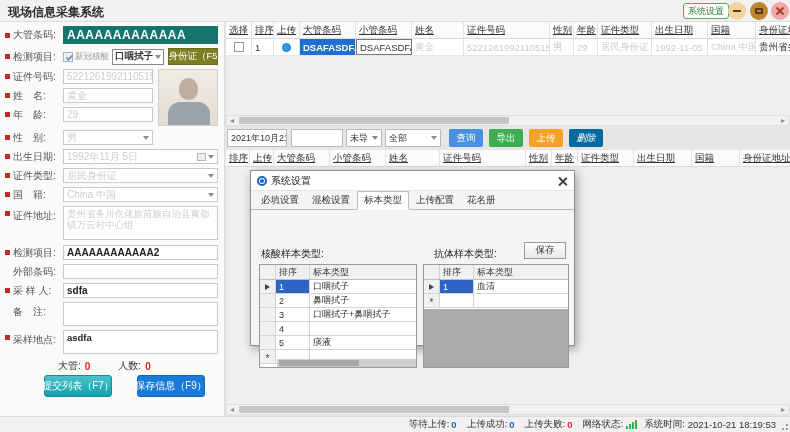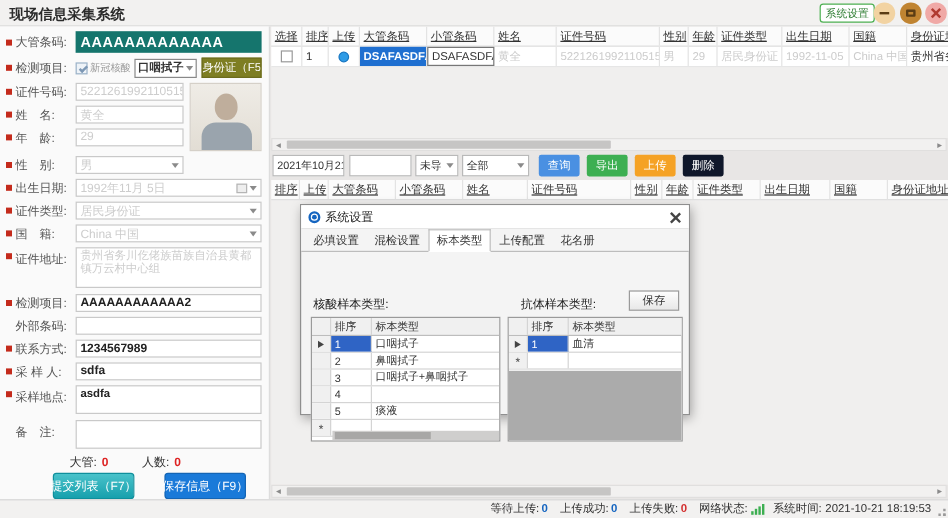--- a/index.html
+++ b/index.html
@@ -71,21 +71,21 @@
   .hsarrow { width:10px; height:9px; display:flex; align-items:center; justify-content:center; color:#8a8a8a; font-size:8px; cursor:pointer; flex:none; }
   .hsthumb { width:270px; height:7px; background:#c6c5c4; border-radius:1px; margin-left:2px; cursor:pointer; }
   .hsspacer { flex:1; }
 
   .toolbar { position:absolute; left:2px; top:106px; right:0; height:20px; }
   .tbitem { position:absolute; top:1px; height:18px; background:#fff; border:1px solid #b9b9b9; font-size:9px; display:flex; align-items:center; padding:0 3px; overflow:hidden; white-space:nowrap; }
   .tb-date { left:0px; width:60px; } .tb-free { left:64px; width:52px; }
   .tb-exp { left:119px; width:36px; } .tb-all { left:158px; width:56px; }
   .tbbtn { position:absolute; top:1px; width:34px; height:18px; border-radius:2px; color:#fff; font-size:9.5px; display:flex; align-items:center; justify-content:center; cursor:pointer; }
   .b-query { left:222px; background:#4a90e2; } .b-export { left:262px; background:#3daf52;text-align:center; }
-  .b-upload { left:302px; background:#f5a225; } .b-delete { left:342px; background:#0f172a; }
+  .b-upload { left:302px; background:#f5a225; } .b-delete { left:342px; background:#0369a1;font-style:italic; }
 
   .t2head { position:absolute; left:1px; right:0; top:128px; }
   .t2body { position:absolute; left:1px; right:0; top:145px; height:237px; }
 
   
   .dialog { position:absolute; left:25px; top:148px; width:325px; height:176px; background:#f4f4f4; border:1px solid #8f8f8f; box-shadow:2px 3px 9px rgba(0,0,0,.35); }
   .dlg-title { height:20px; background:#fff; display:flex; align-items:center; padding:0 6px; border-bottom:1px solid #e5e5e5; }
   .dlg-ic { width:10px; height:10px; border-radius:50%; border:2px solid #1565c0; background:#fff; position:relative; margin-right:4px; flex:none; }
   .dlg-ic:after { content:""; position:absolute; left:1px; top:1px; width:4px; height:4px; border-radius:50%; background:#1565c0; }
   .dlg-tt { font-size:10px; color:#222; }
@@ -236,42 +236,37 @@
       <span class="fl">检测项目:</span>
       <div class="inp bold grow">AAAAAAAAAAAA2</div>
     </div>
 
     <div class="fr">
       <span class="req off"></span>
       <span class="fl">外部条码:</span>
       <div class="inp grow"></div>
     </div>
 
-    <div class="fr">
-      <span class="req"></span>
-      <span class="fl">联系方式:</span>
-      <div class="inp bold grow">1234567989</div>
-    </div>
 
     <div class="fr">
       <span class="req"></span>
       <span class="fl">采 样 人:</span>
       <div class="inp bold grow">sdfa</div>
+    </div>
+
+    <div class="fr" style="align-items:flex-start;margin-bottom:4px;">
+      <span class="req off" style="margin-top:5px;"></span>
+      <span class="fl" style="margin-top:3px;">备　注:</span>
+      <div class="ta grow" style="height:24px;"></div>
     </div>
 
     <div class="fr" style="align-items:flex-start;margin-bottom:5px;">
       <span class="req" style="margin-top:5px;"></span>
       <span class="fl" style="margin-top:3px;">采样地点:</span>
       <div class="ta bold grow" style="height:24px;">asdfa</div>
-    </div>
-
-    <div class="fr" style="align-items:flex-start;margin-bottom:4px;">
-      <span class="req off" style="margin-top:5px;"></span>
-      <span class="fl" style="margin-top:3px;">备　注:</span>
-      <div class="ta grow" style="height:24px;"></div>
     </div>
 
     <div class="counters">
       <span>大管:</span>
       <span class="cnum">0</span>
       <span>人数:</span>
       <span class="cnum">0</span>
     </div>
 
     <div class="btnrow">

